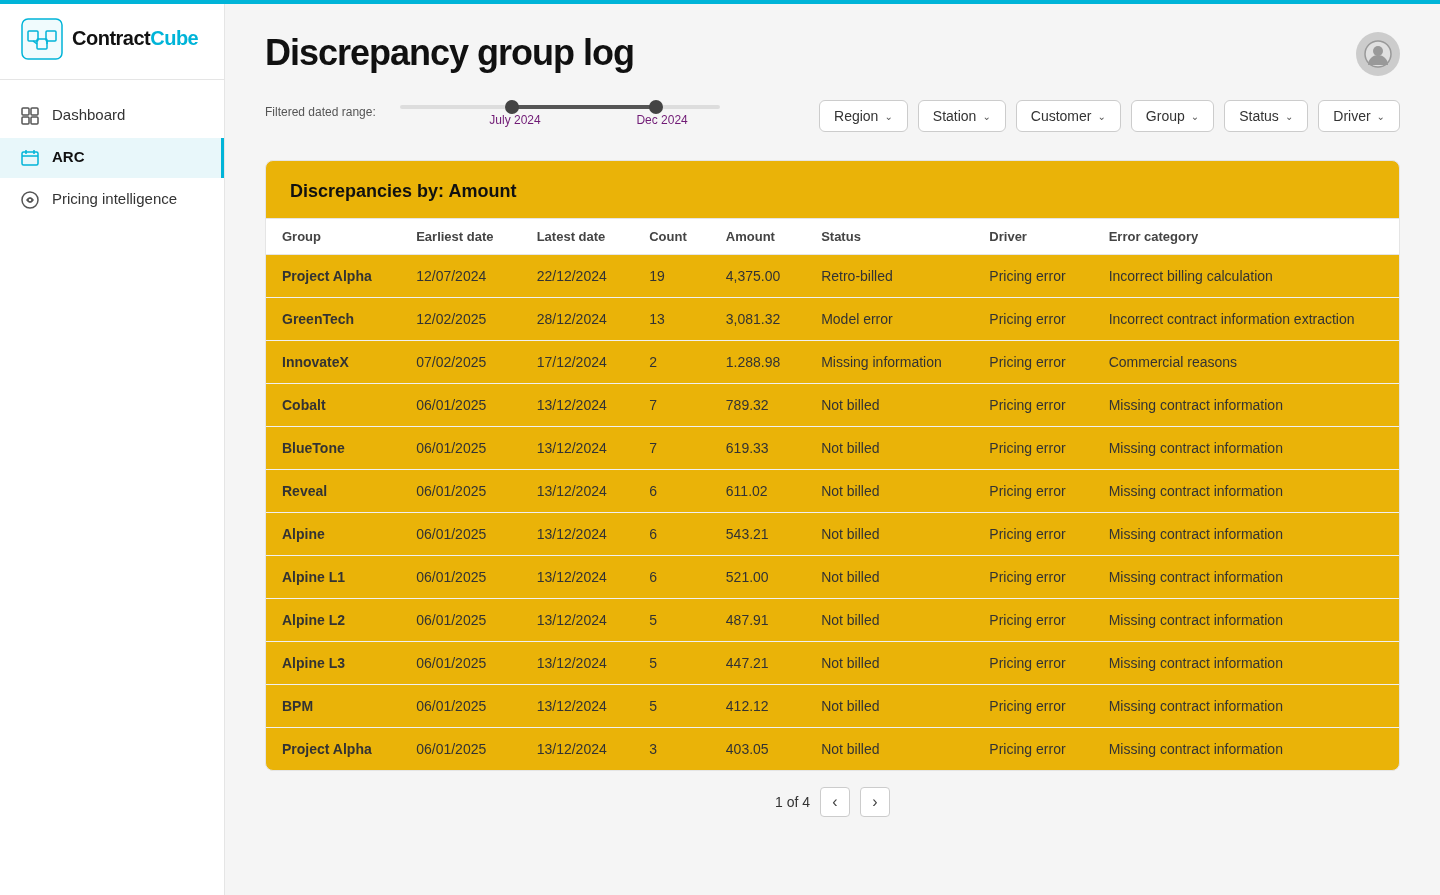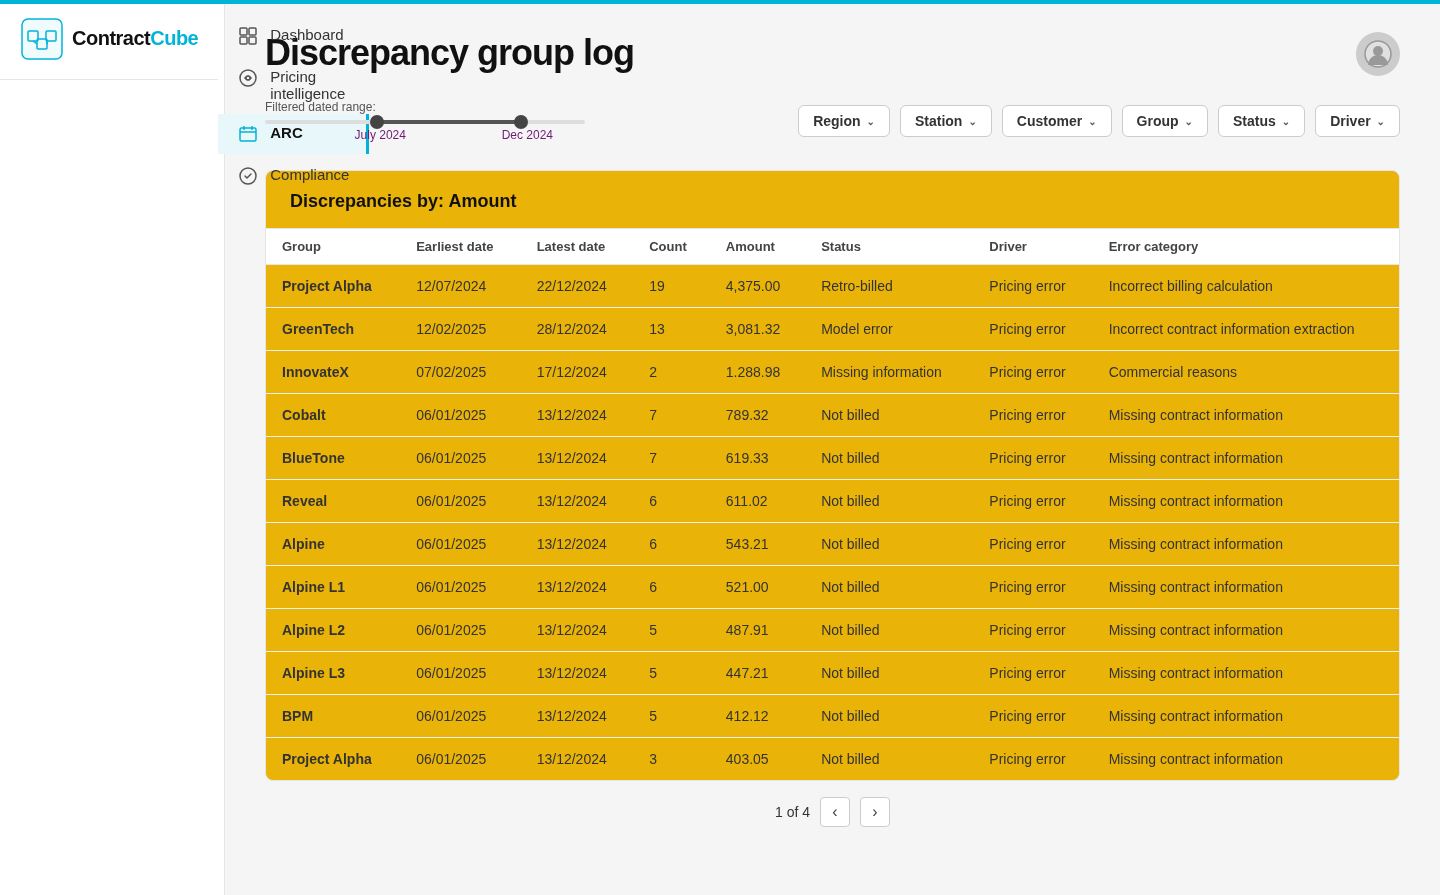--- a/index.html
+++ b/index.html
@@ -5,21 +5,21 @@
     * { box-sizing: border-box; margin: 0; padding: 0; }
     body { font-family: -apple-system, BlinkMacSystemFont, 'Segoe UI', sans-serif; background: #f5f5f5; display: flex; height: 895px; overflow: hidden; }
 
     
     .sidebar {
       width: 225px;
       min-width: 225px;
       background: #fff;
       border-right: 1px solid #e5e5e5;
       display: flex;
-      flex-direction: row;
+      flex-direction: column;
       padding-top: 0;
     }
     .logo-area {
       padding: 18px 20px 20px 20px;
       border-bottom: 1px solid #e5e5e5;
       display: flex;
       align-items: center;
       gap: 8px;
       height: 80px;
     }
@@ -102,22 +102,22 @@
 
     
     .filter-bar {
       margin-top: 24px;
       display: flex;
       align-items: center;
       gap: 24px;
     }
     .date-range-section {
       display: flex;
-      flex-direction: column;
-      gap: 6px;
+      flex-direction: row;
+      gap: 24px;
     }
     .filter-label {
       font-size: 12px;
       color: #555;
     }
     .range-slider-container {
       position: relative;
       width: 320px;
     }
     .range-track {
@@ -168,21 +168,20 @@
       display: flex;
       align-items: center;
       gap: 6px;
       padding: 7px 14px;
       border: 1px solid #ccc;
       border-radius: 6px;
       background: #fff;
       font-size: 14px;
       color: #333;
       cursor: pointer;
-      font-weight: bold;
     }
     .chevron-down {
       font-size: 10px;
       color: #555;
     }
 
     
     .table-section {
       margin-top: 28px;
       background: #eab308;
@@ -274,43 +273,36 @@
   <nav class="nav">
     <div class="nav-item">
       <svg class="nav-icon" viewBox="0 0 20 20" fill="none">
         <rect x="2" y="2" width="7" height="7" rx="1" stroke="currentColor" stroke-width="1.5"></rect>
         <rect x="11" y="2" width="7" height="7" rx="1" stroke="currentColor" stroke-width="1.5"></rect>
         <rect x="2" y="11" width="7" height="7" rx="1" stroke="currentColor" stroke-width="1.5"></rect>
         <rect x="11" y="11" width="7" height="7" rx="1" stroke="currentColor" stroke-width="1.5"></rect>
       </svg>
       <span>Dashboard</span>
     </div>
-    <div class="nav-item">
-      <svg class="nav-icon" viewBox="0 0 20 20" fill="none">
-        <circle cx="10" cy="10" r="8" stroke="currentColor" stroke-width="1.5"></circle>
-        <path d="M7 10 Q10 6 13 10 Q10 14 7 10Z" stroke="currentColor" stroke-width="1.5" fill="none"></path>
-        <circle cx="10" cy="10" r="2" stroke="currentColor" stroke-width="1.2"></circle>
-      </svg>
-      <span>Pricing intelligence</span>
-    </div>
     <div class="nav-item active">
       <svg class="nav-icon" viewBox="0 0 20 20" fill="none">
         <rect x="2" y="4" width="16" height="13" rx="1.5" stroke="#00b4d8" stroke-width="1.5"></rect>
         <line x1="2" y1="8" x2="18" y2="8" stroke="#00b4d8" stroke-width="1.5"></line>
         <line x1="6" y1="2" x2="6" y2="6" stroke="#00b4d8" stroke-width="1.5"></line>
         <line x1="14" y1="2" x2="14" y2="6" stroke="#00b4d8" stroke-width="1.5"></line>
       </svg>
       <span>ARC</span>
     </div>
     <div class="nav-item">
       <svg class="nav-icon" viewBox="0 0 20 20" fill="none">
         <circle cx="10" cy="10" r="8" stroke="currentColor" stroke-width="1.5"></circle>
-        <path d="M7 10l2 2 4-4" stroke="currentColor" stroke-width="1.5" stroke-linecap="round" stroke-linejoin="round"></path>
+        <path d="M7 10 Q10 6 13 10 Q10 14 7 10Z" stroke="currentColor" stroke-width="1.5" fill="none"></path>
+        <circle cx="10" cy="10" r="2" stroke="currentColor" stroke-width="1.2"></circle>
       </svg>
-      <span>Compliance</span>
+      <span>Pricing intelligence</span>
     </div>
   </nav>
 </div>
 
 <div class="main">
   <div class="top-bar">
     <h1 class="page-title">Discrepancy group log</h1>
     <button class="avatar-btn">
       <svg width="28" height="28" viewBox="0 0 28 28" fill="none">
         <circle cx="14" cy="14" r="13" stroke="#999" stroke-width="1.5" fill="#e0e0e0"></circle>

